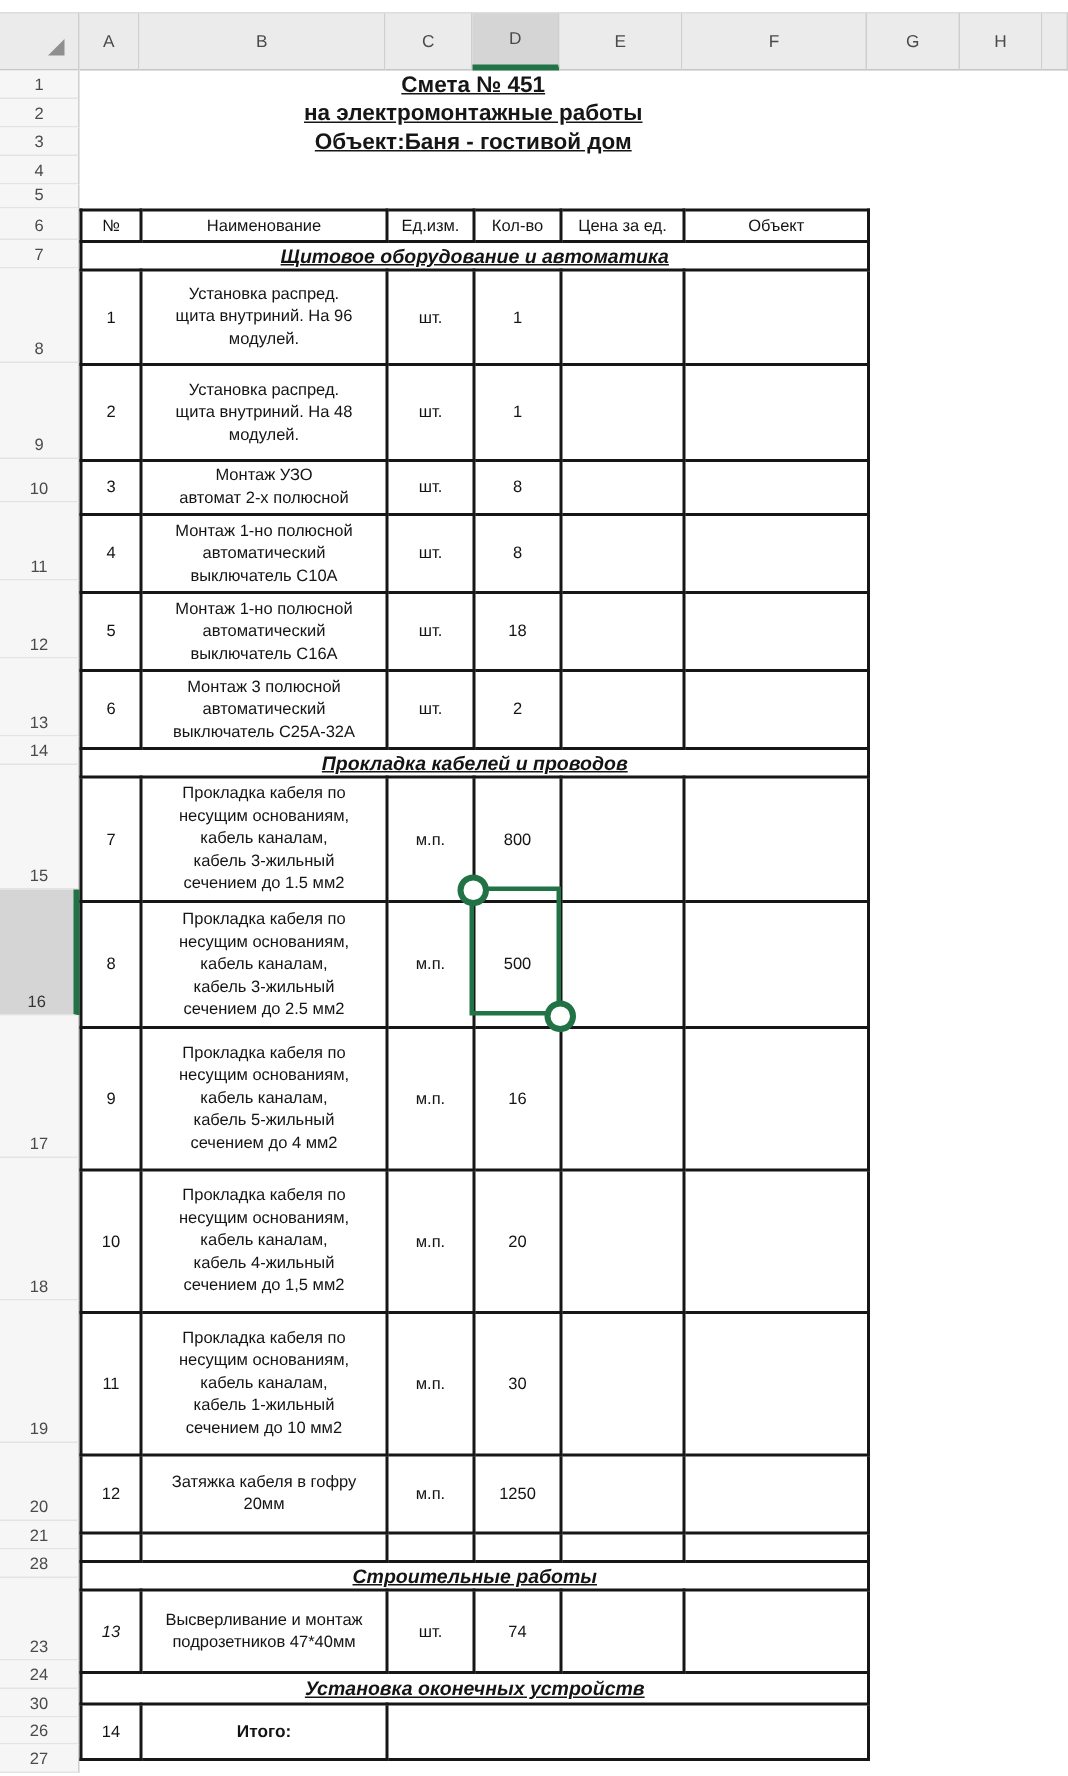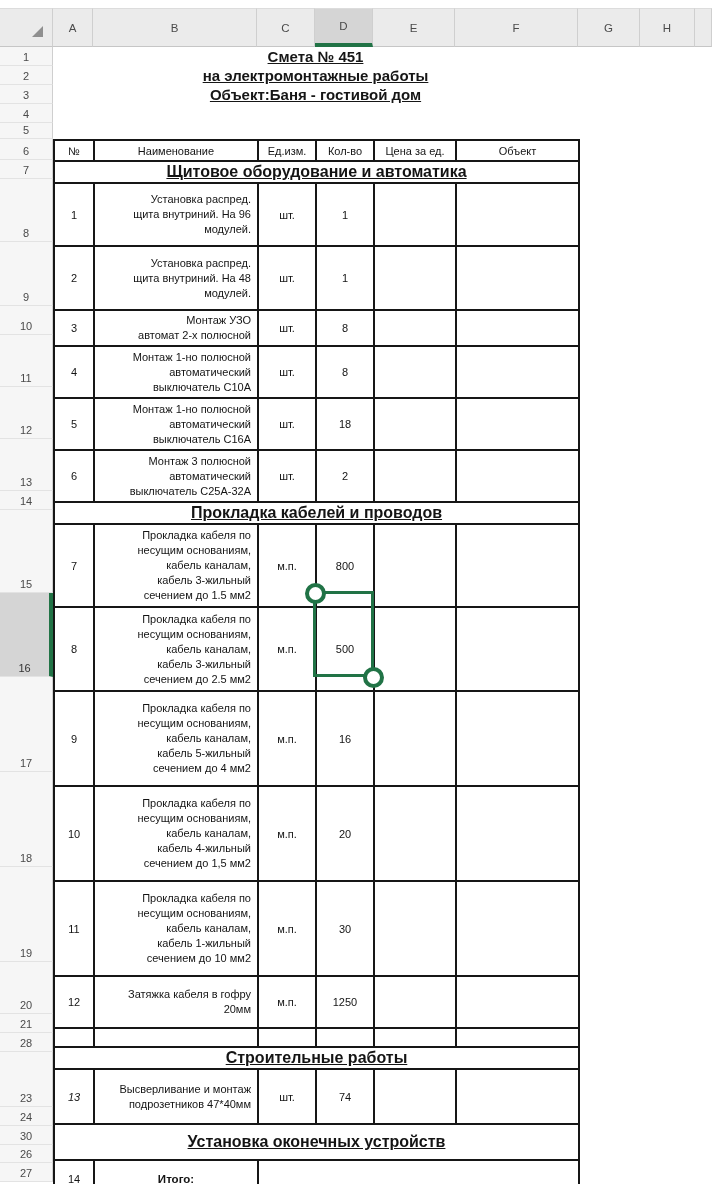--- a/index.html
+++ b/index.html
@@ -28,22 +28,22 @@
   .title-line { position:absolute; left:53px; width:525px; height:19px; text-align:center;
         font-weight:bold; text-decoration:underline; font-size:15px; color:#161616;
         line-height:19px; white-space:nowrap; }
 
   
   table.est { position:absolute; left:53px; top:139px; width:525px;
         border-collapse:collapse; table-layout:fixed; }
   .est th, .est td { box-sizing:border-box; border:2px solid #161616; text-align:center;
         vertical-align:middle; font-size:11px; font-weight:normal; color:#141414;
         padding:1px 2px; overflow:hidden; }
-  .est td.name { white-space:pre-line; line-height:15px; padding:2px 6px;text-align:right; }
-  .est tr.section td { font-weight:bold; font-size:16px;
+  .est td.name { white-space:pre-line; line-height:15px; padding:2px 6px; }
+  .est tr.section td { font-weight:bold; font-style:italic; font-size:13px;
         text-decoration:underline; }
   .est td.total-label { font-weight:bold; font-size:11.5px; }
   .est td.italic { font-style:italic; }
 
   
   .sel-rect { position:absolute; left:313px; top:591px; width:61px; height:86px;
         border:3px solid #217346; box-sizing:border-box; }
   .handle { position:absolute; width:21px; height:21px; border-radius:50%;
         border:4px solid #217346; background:#ffffff; box-sizing:border-box; }
   .handle.tl { left:305px; top:583px; }
@@ -270,21 +270,21 @@
       </tr>
       <tr style="height:55px">
         <td class="italic">13</td>
         <td class="name">Высверливание и монтаж
 подрозетников 47*40мм</td>
         <td>шт.</td>
         <td>74</td>
         <td></td>
         <td></td>
       </tr>
-      <tr class="section" style="height:36px">
+      <tr class="section" style="height:21px">
         <td colspan="6">Установка оконечных устройств</td>
       </tr>
       <tr style="height:37px">
         <td>14</td>
         <td class="total-label">Итого:</td>
         <td colspan="4"></td>
       </tr>
     </tbody>
   </table>
 

